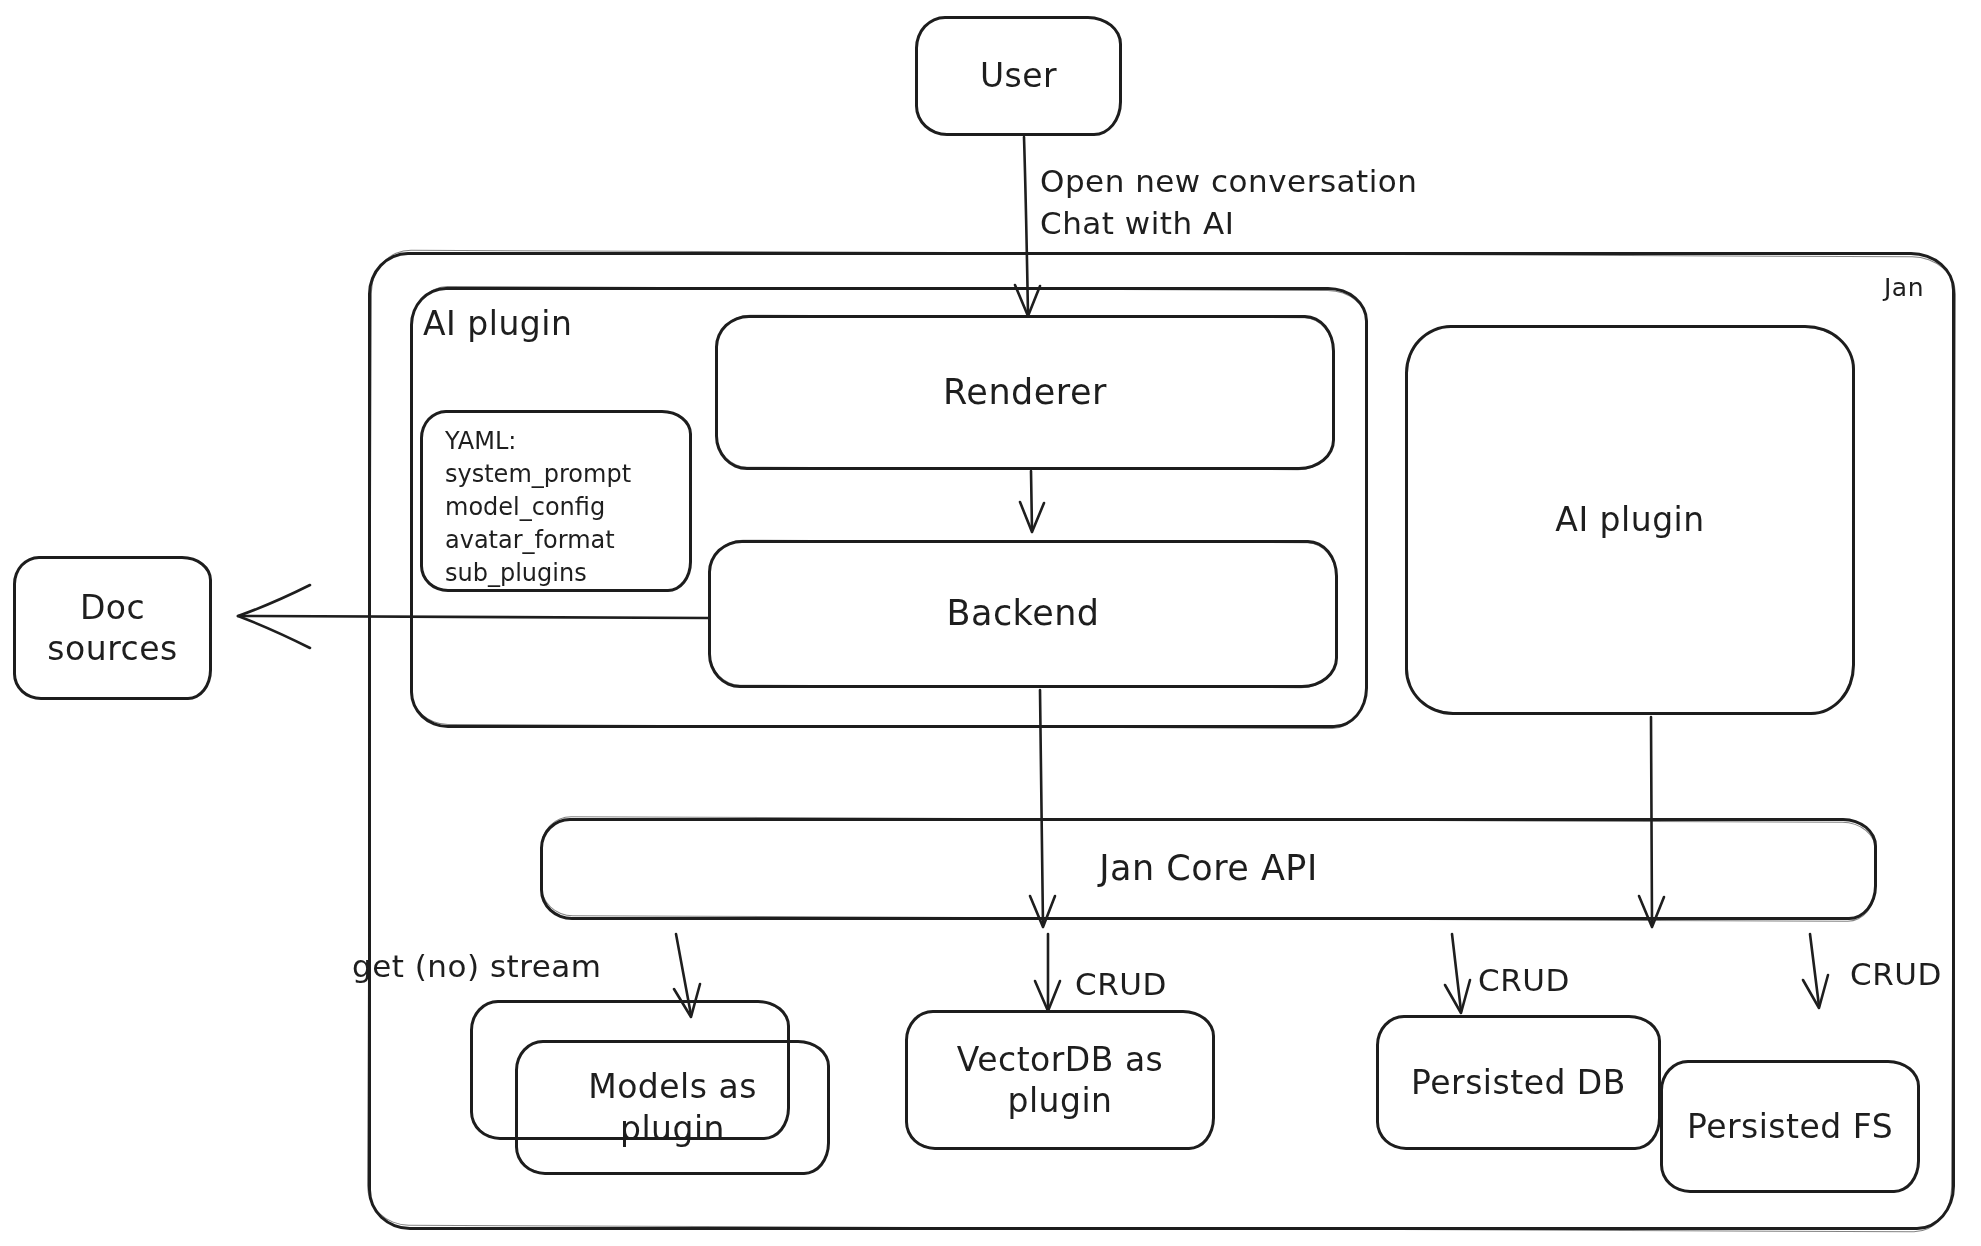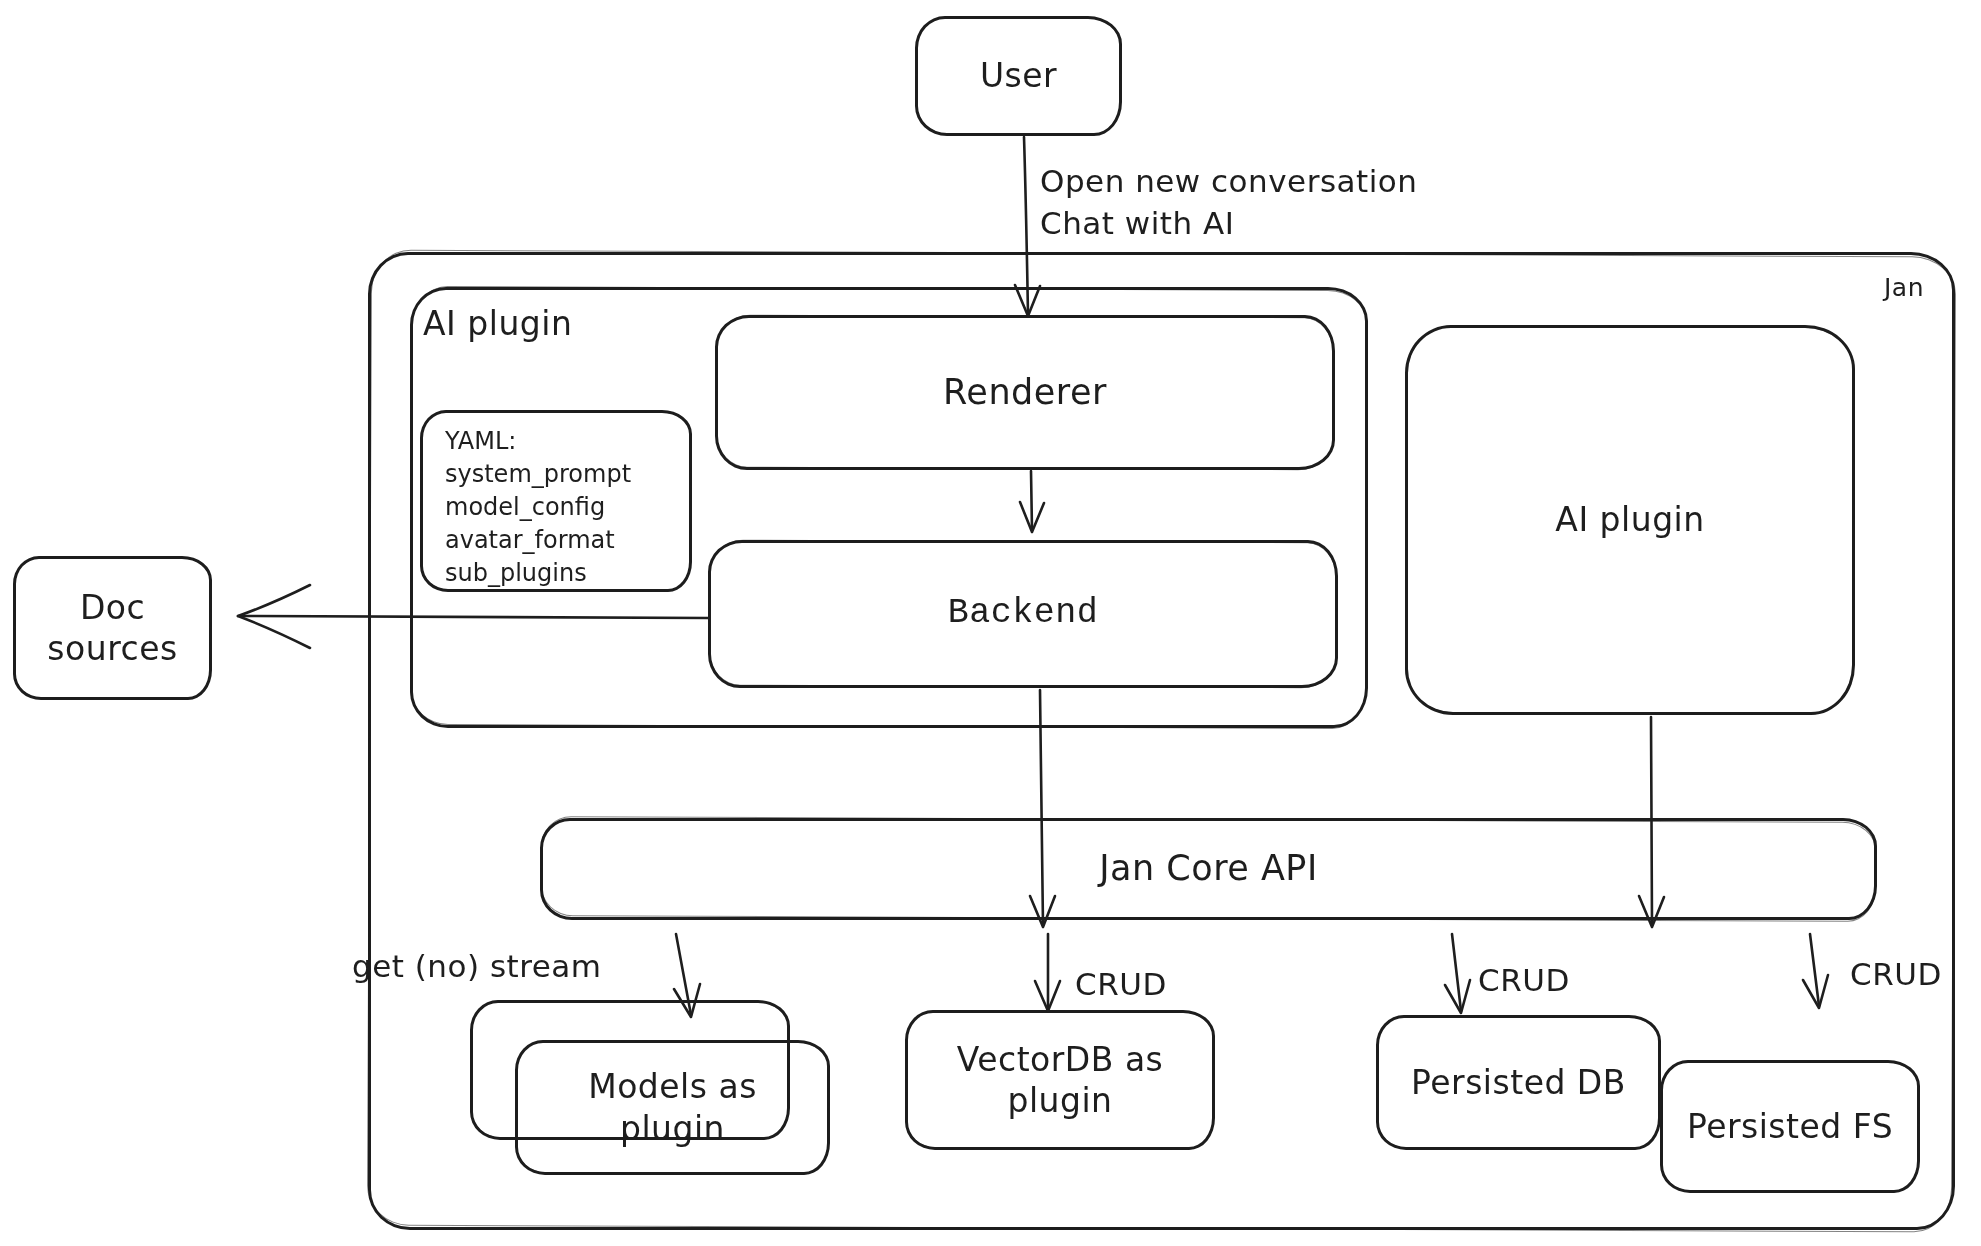--- a/index.html
+++ b/index.html
@@ -76,21 +76,21 @@
     <div class="yline">model_config</div>
     <div class="yline">avatar_format</div>
     <div class="yline">sub_plugins</div>
   </div>
 
   <div class="node" id="renderer">
     <div class="label-center" style="font-size:35px;">Renderer</div>
   </div>
 
   <div class="node" id="backend">
-    <div class="label-center" style="font-size:35px;font-family:Liberation Mono, monospace;">Backend</div>
+    <div class="label-center" style="font-size:35px;">Backend</div>
   </div>
 
   <div class="node" id="ai-plugin-right">
     <div class="label-center">AI plugin</div>
   </div>
 
   <div class="node" id="doc-sources">
     <div class="label-center">Doc sources</div>
   </div>
 

